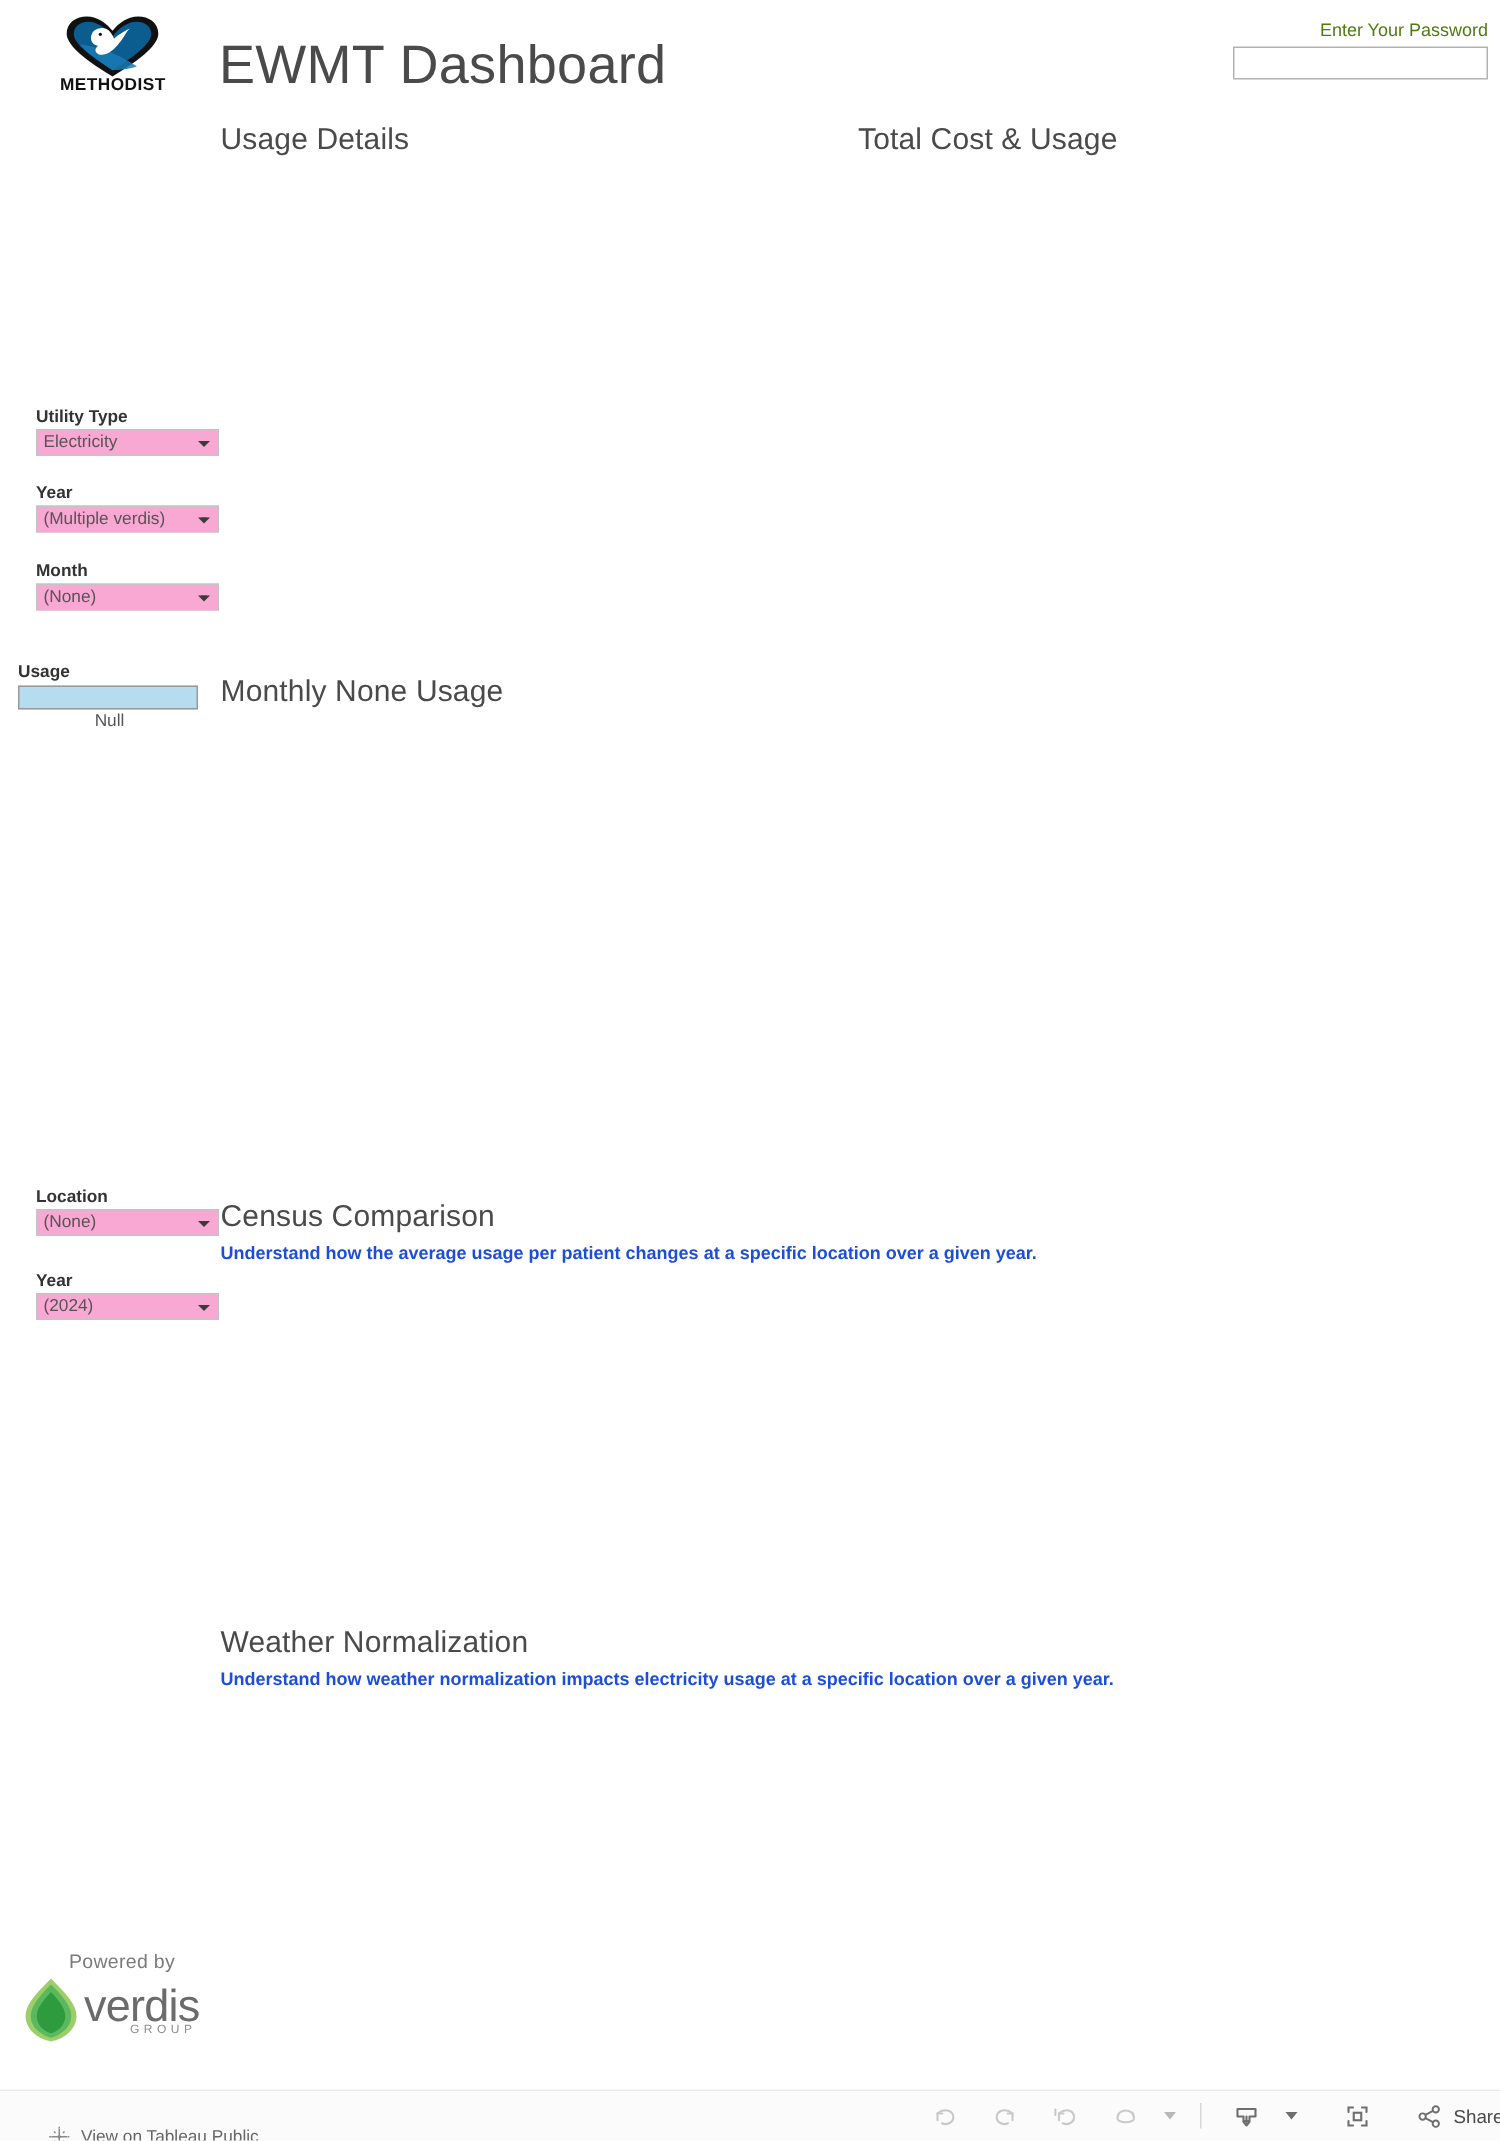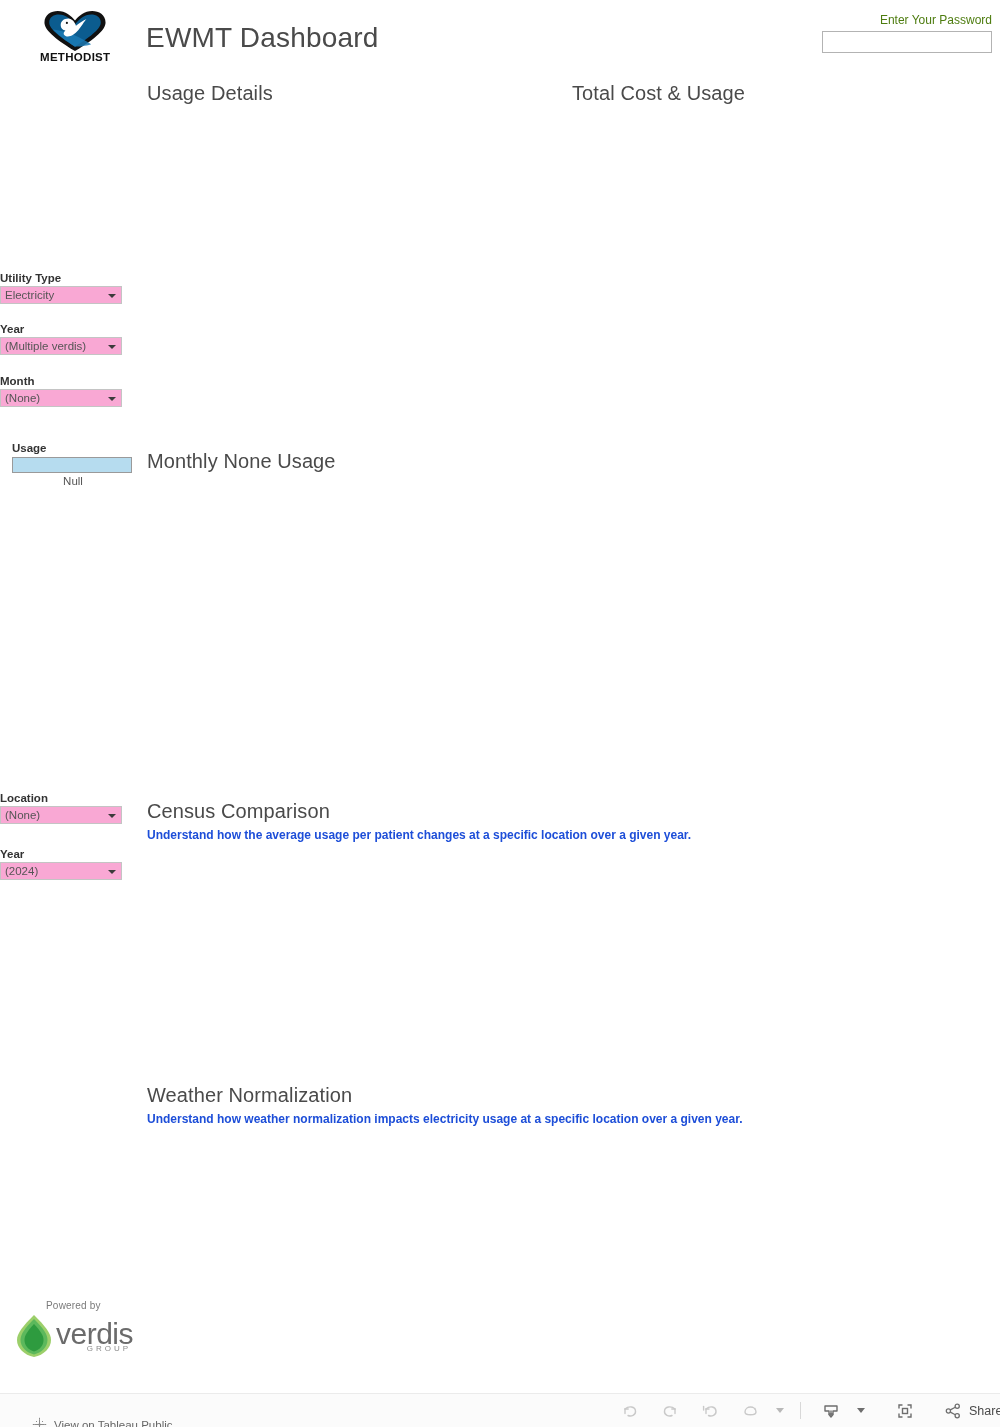--- a/index.html
+++ b/index.html
@@ -29,21 +29,21 @@
     font-weight: bold;
     font-size: 11.5px;
     letter-spacing: 0.3px;
     color: #111;
     text-align: center;
     margin-top: -1px;
   }
 
   #dashboard-title {
     left: 146px; top: 22px;
-    font-size: 28px;
+    font-size: 36px;
     font-weight: 300;
     color: #4a4a4a;
     letter-spacing: .2px;
     white-space: nowrap;
   }
 
   .section-title {
     font-size: 20px;
     font-weight: 300;
     color: #4a4a4a;
@@ -83,21 +83,21 @@
     background: #fff;
     font-family: "Liberation Sans", sans-serif;
     font-size: 12px;
     color: #333;
     padding: 1px 4px;
     box-sizing: content-box;
     outline: none;
   }
 
   
-  .filter { position: absolute; left: 0; width: 122px; }
+  .filter { position: absolute; left: 24px; width: 122px; }
   .filter-label {
     font-size: 11.5px;
     font-weight: bold;
     color: #333;
     margin-bottom: 2px;
     white-space: nowrap;
   }
   .filter-control {
     position: relative;
     height: 18px;
@@ -153,21 +153,21 @@
     font-size: 11.5px;
     color: #555;
     text-align: center;
     width: 122px;
     margin-top: 2px;
   }
 
   
   #verdis-logo { left: 14px; top: 1300px; width: 130px; }
   #verdis-powered {
-    font-size: 10px;
+    font-size: 13px;
     color: #7a7a7a;
     margin-left: 32px;
     margin-bottom: 2px;
     letter-spacing: .2px;
   }
   #verdis-row { display: flex; align-items: center; }
   #verdis-word {
     font-size: 30px;
     font-weight: 300;
     color: #6b6b6b;

